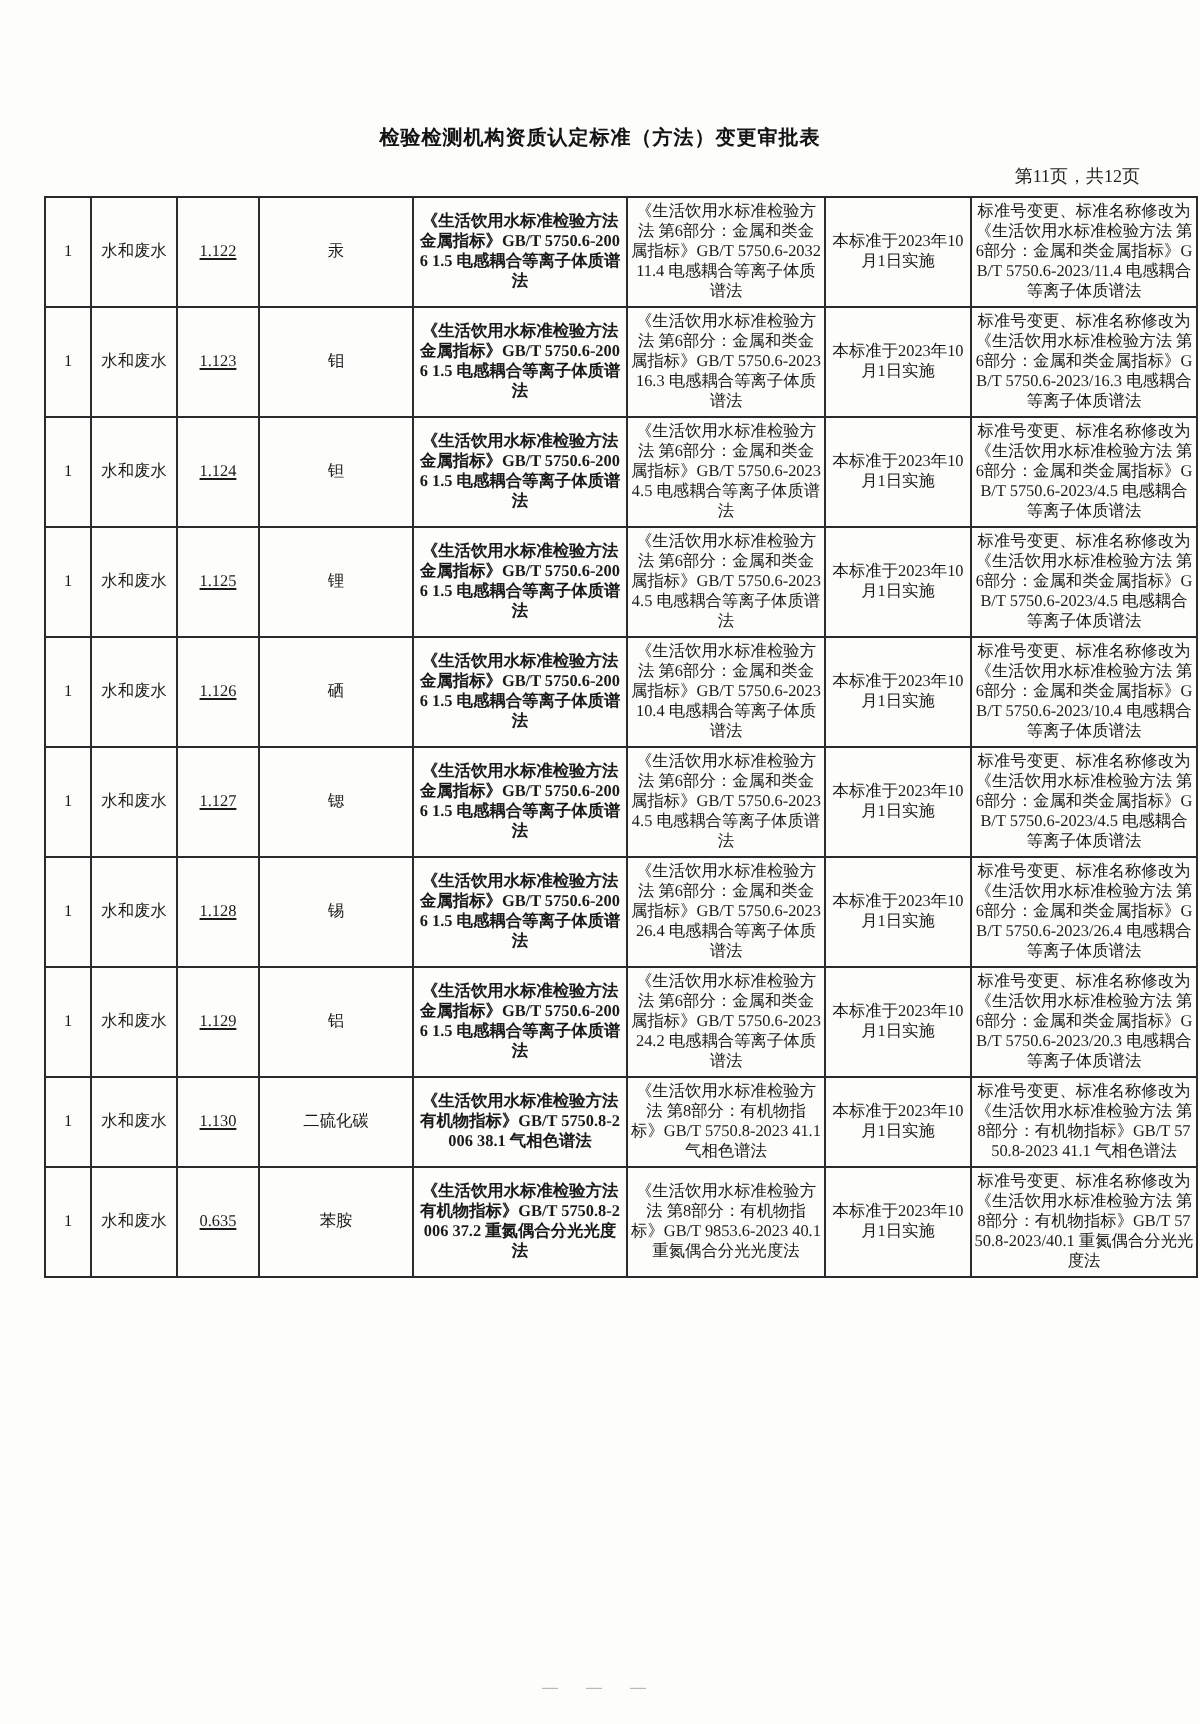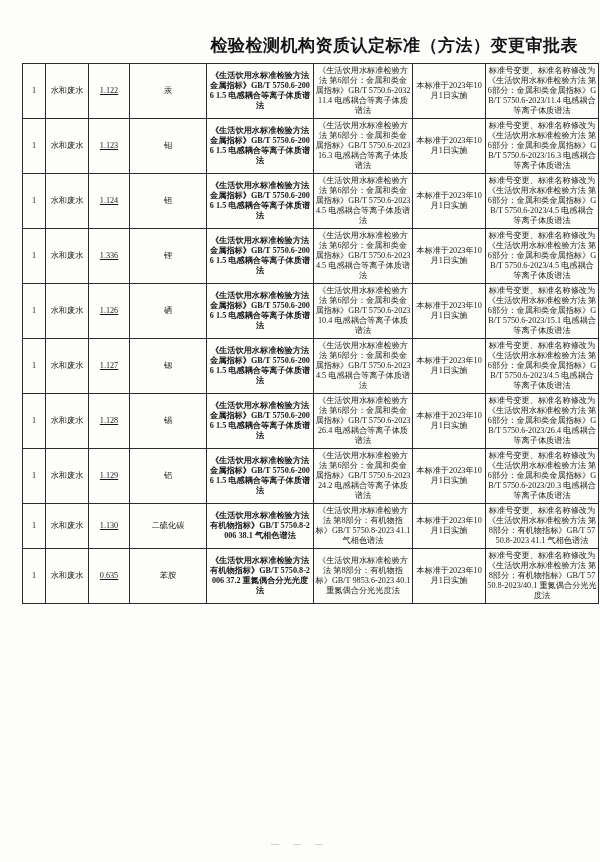--- a/index.html
+++ b/index.html
@@ -17,25 +17,25 @@
   }
   .page {
     position: relative;
     width: 600px;
     height: 862px;
     box-sizing: border-box;
     padding: 28px 22px 10px 22px;
     background: #fdfdfb;
   }
   .doc-title {
-    text-align: right;
-    font-size: 17px;
+    text-align: center;
+    font-size: 10px;
     font-weight: bold;
     letter-spacing: 0.5px;
-    margin-top: 6px;
+    margin-top: 34px;
     margin-bottom: 6px;
     color: #141414;
   }
   .page-num {
     text-align: right;
     font-size: 9px;
     margin-bottom: 3px;
     padding-right: 8px;
     color: #222;
   }
@@ -72,20 +72,21 @@
     letter-spacing: 6px;
   }
 </style>
 </head>
 <body>
 
 <div class="page">
 
   <div class="doc-title">检验检测机构资质认定标准（方法）变更审批表</div>
 
+  <div class="page-num">第11页，共12页</div>
 
   <table class="main">
     <tbody>
 
       <tr>
         <td class="c-idx">1</td>
         <td class="c-cat">水和废水</td>
         <td class="c-no">1.122</td>
         <td class="c-item">汞</td>
         <td class="c-old">《生活饮用水标准检验方法 金属指标》GB/T 5750.6-2006 1.5 电感耦合等离子体质谱法</td>
@@ -112,37 +113,37 @@
         <td class="c-item">钽</td>
         <td class="c-old">《生活饮用水标准检验方法 金属指标》GB/T 5750.6-2006 1.5 电感耦合等离子体质谱法</td>
         <td class="c-new">《生活饮用水标准检验方法 第6部分：金属和类金属指标》GB/T 5750.6-2023 4.5 电感耦合等离子体质谱法</td>
         <td class="c-date">本标准于2023年10月1日实施</td>
         <td class="c-rmk">标准号变更、标准名称修改为《生活饮用水标准检验方法 第6部分：金属和类金属指标》GB/T 5750.6-2023/4.5 电感耦合等离子体质谱法</td>
       </tr>
 
       <tr>
         <td class="c-idx">1</td>
         <td class="c-cat">水和废水</td>
-        <td class="c-no">1.336</td>
+        <td class="c-no">1.125</td>
         <td class="c-item">锂</td>
         <td class="c-old">《生活饮用水标准检验方法 金属指标》GB/T 5750.6-2006 1.5 电感耦合等离子体质谱法</td>
         <td class="c-new">《生活饮用水标准检验方法 第6部分：金属和类金属指标》GB/T 5750.6-2023 4.5 电感耦合等离子体质谱法</td>
         <td class="c-date">本标准于2023年10月1日实施</td>
         <td class="c-rmk">标准号变更、标准名称修改为《生活饮用水标准检验方法 第6部分：金属和类金属指标》GB/T 5750.6-2023/4.5 电感耦合等离子体质谱法</td>
       </tr>
 
       <tr>
         <td class="c-idx">1</td>
         <td class="c-cat">水和废水</td>
         <td class="c-no">1.126</td>
         <td class="c-item">硒</td>
         <td class="c-old">《生活饮用水标准检验方法 金属指标》GB/T 5750.6-2006 1.5 电感耦合等离子体质谱法</td>
         <td class="c-new">《生活饮用水标准检验方法 第6部分：金属和类金属指标》GB/T 5750.6-2023 10.4 电感耦合等离子体质谱法</td>
         <td class="c-date">本标准于2023年10月1日实施</td>
-        <td class="c-rmk">标准号变更、标准名称修改为《生活饮用水标准检验方法 第6部分：金属和类金属指标》GB/T 5750.6-2023/15.1 电感耦合等离子体质谱法</td>
+        <td class="c-rmk">标准号变更、标准名称修改为《生活饮用水标准检验方法 第6部分：金属和类金属指标》GB/T 5750.6-2023/10.4 电感耦合等离子体质谱法</td>
       </tr>
 
       <tr>
         <td class="c-idx">1</td>
         <td class="c-cat">水和废水</td>
         <td class="c-no">1.127</td>
         <td class="c-item">锶</td>
         <td class="c-old">《生活饮用水标准检验方法 金属指标》GB/T 5750.6-2006 1.5 电感耦合等离子体质谱法</td>
         <td class="c-new">《生活饮用水标准检验方法 第6部分：金属和类金属指标》GB/T 5750.6-2023 4.5 电感耦合等离子体质谱法</td>
         <td class="c-date">本标准于2023年10月1日实施</td>

